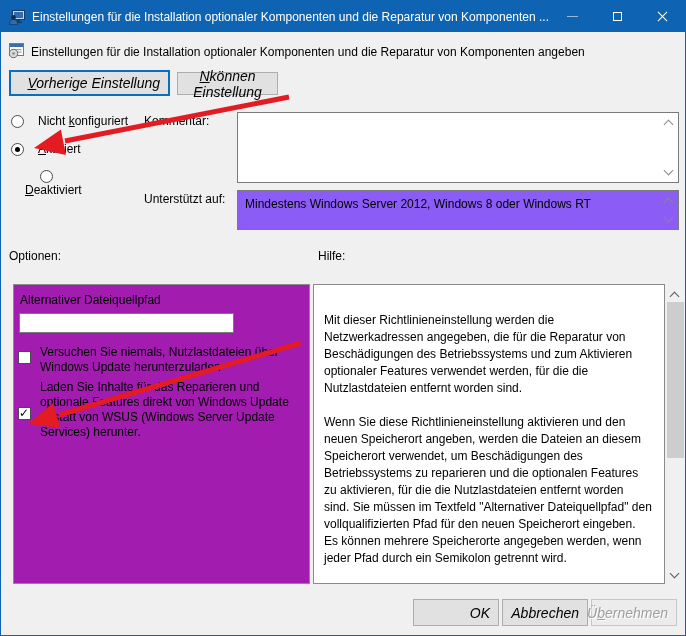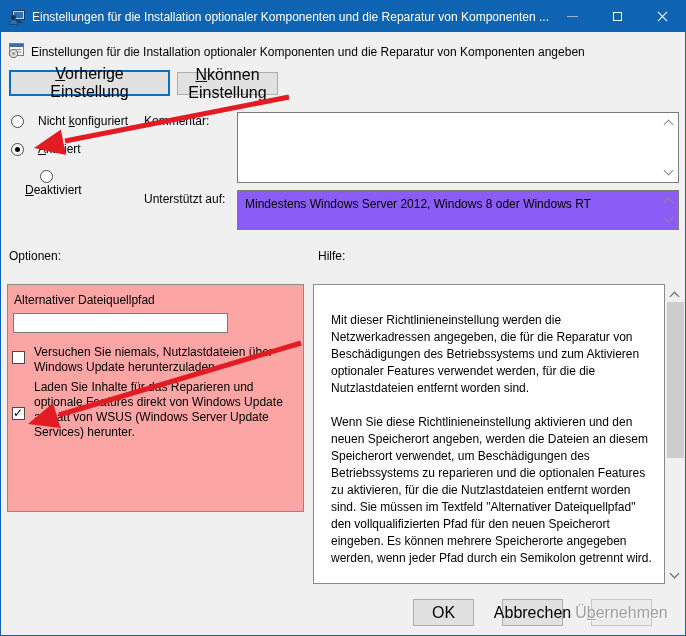--- a/index.html
+++ b/index.html
@@ -18,56 +18,56 @@
   .glyph-min{position:absolute;left:17px;top:15px;width:11px;height:1px;background:#9cb8d4;}
   .glyph-max{position:absolute;left:18px;top:11px;width:9px;height:9px;border:1px solid #ffffff;}
   .glyph-close-a,.glyph-close-b{position:absolute;left:16px;top:15px;width:13px;height:1px;background:#ffffff;}
   .glyph-close-a{transform:rotate(45deg);}
   .glyph-close-b{transform:rotate(-45deg);}
   
   .setting-icon{position:absolute;left:7px;top:41px;width:17px;height:17px;}
   .setting-title{position:absolute;left:30px;top:44px;width:640px;}
   .btn{
     background:#e1e1e1;border:1px solid #adadad;
-    font-family:"Liberation Sans",sans-serif;font-size:16px;color:#000;
-    display:flex;align-items:center;justify-content:center;padding:0 8px;
+    font-family:"Liberation Sans",sans-serif;font-size:14px;color:#000;
+    display:flex;align-items:center;justify-content:flex-end;padding:0 8px;font-style:italic;
   }
   .btn-prev{position:absolute;left:8px;top:69px;width:161px;height:26px;border:2px solid #0c6ebe;}
   .btn-next{position:absolute;left:176px;top:71px;width:101px;height:23px;}
   
   .radio-row{position:absolute;left:10px;display:flex;align-items:center;height:14px;}
   .radio{width:13px;height:13px;border:1px solid #4a4a4a;border-radius:50%;background:#fff;position:relative;flex:0 0 auto;}
   .radio.checked::after{content:"";position:absolute;left:3px;top:3px;width:5px;height:5px;border-radius:50%;background:#000;}
   .radio-label{margin-left:14px;white-space:nowrap;}
   
   .field-label{position:absolute;white-space:nowrap;}
   .comment-box{position:absolute;left:236px;top:111px;width:442px;height:71px;background:#fff;border:1px solid #7a7a7a;}
   .supported-box{position:absolute;left:236px;top:189px;width:442px;height:40px;background:#8b5cf6;border:1px solid #7a7a7a;padding:6px 22px 0 7px;}
   .chev{position:absolute;width:10px;height:10px;}
   .chev::before{content:"";position:absolute;left:1px;width:6px;height:6px;border-left:1px solid #8a8a8a;border-top:1px solid #8a8a8a;}
   .chev-up::before{top:3px;transform:rotate(45deg);}
   .chev-down::before{top:0px;transform:rotate(225deg);}
   .chev-dark::before{border-color:#5a5a5a;}
   
   .section-label{position:absolute;white-space:nowrap;}
-  .options-panel{position:absolute;left:6px;top:283px;width:297px;height:228px;background:#fca5a5;border:1px solid #8a8a8a;}
+  .options-panel{position:absolute;left:12px;top:283px;width:297px;height:300px;background:#a21caf;border:1px solid #8a8a8a;}
   .opt-path-label{position:absolute;left:6px;top:8px;white-space:nowrap;}
   .opt-path-input{position:absolute;left:5px;top:28px;width:215px;height:20px;border:1px solid #7a7a7a;background:#fff;font-family:"Liberation Sans",sans-serif;font-size:12px;padding:0 4px;}
   .checkbox{position:absolute;left:4px;width:13px;height:13px;border:1px solid #4a4a4a;background:#fff;}
   .checkbox.checked::after{content:"✓";position:absolute;left:0px;top:-2px;font-size:12px;font-family:"DejaVu Sans",sans-serif;color:#000;}
   .cb-label{position:absolute;left:26px;width:266px;line-height:15px;}
-  .help-panel{position:absolute;left:312px;top:283px;width:352px;height:300px;background:#ffffff;border:1px solid #8a8a8a;overflow:hidden;padding:10px 12px 0 17px;}
+  .help-panel{position:absolute;left:312px;top:283px;width:352px;height:300px;background:#ffffff;border:1px solid #8a8a8a;overflow:hidden;padding:10px 12px 0 10px;}
   .help-panel p{margin:0 0 17px 0;line-height:17px;}
   .help-panel p:first-child{margin-top:17px;}
   .help-scrollbar{position:absolute;left:666px;top:284px;width:17px;height:298px;background:#f0f0f0;}
   .sb-thumb{position:absolute;left:0;top:17px;width:17px;height:156px;background:#cdcdcd;}
   .sb-up{left:3px;top:5px;}
   .sb-down{left:3px;top:285px;}
   
-  .footer-btn{position:absolute;top:598px;width:61px;height:27px;}
+  .footer-btn{position:absolute;top:598px;width:86px;height:27px;}
   .btn-ok{left:412px;}
   .btn-cancel{left:501px;}
   .btn-apply{left:590px;background:#ececec;border:1px solid #c7c7c7;color:#9e9e9e;text-shadow:1px 1px 0 #ffffff;}
   
   .arrows{position:absolute;left:0;top:0;width:686px;height:636px;pointer-events:none;z-index:40;}
   u{text-decoration:underline;}
 </style>
 </head>
 <body>
 

